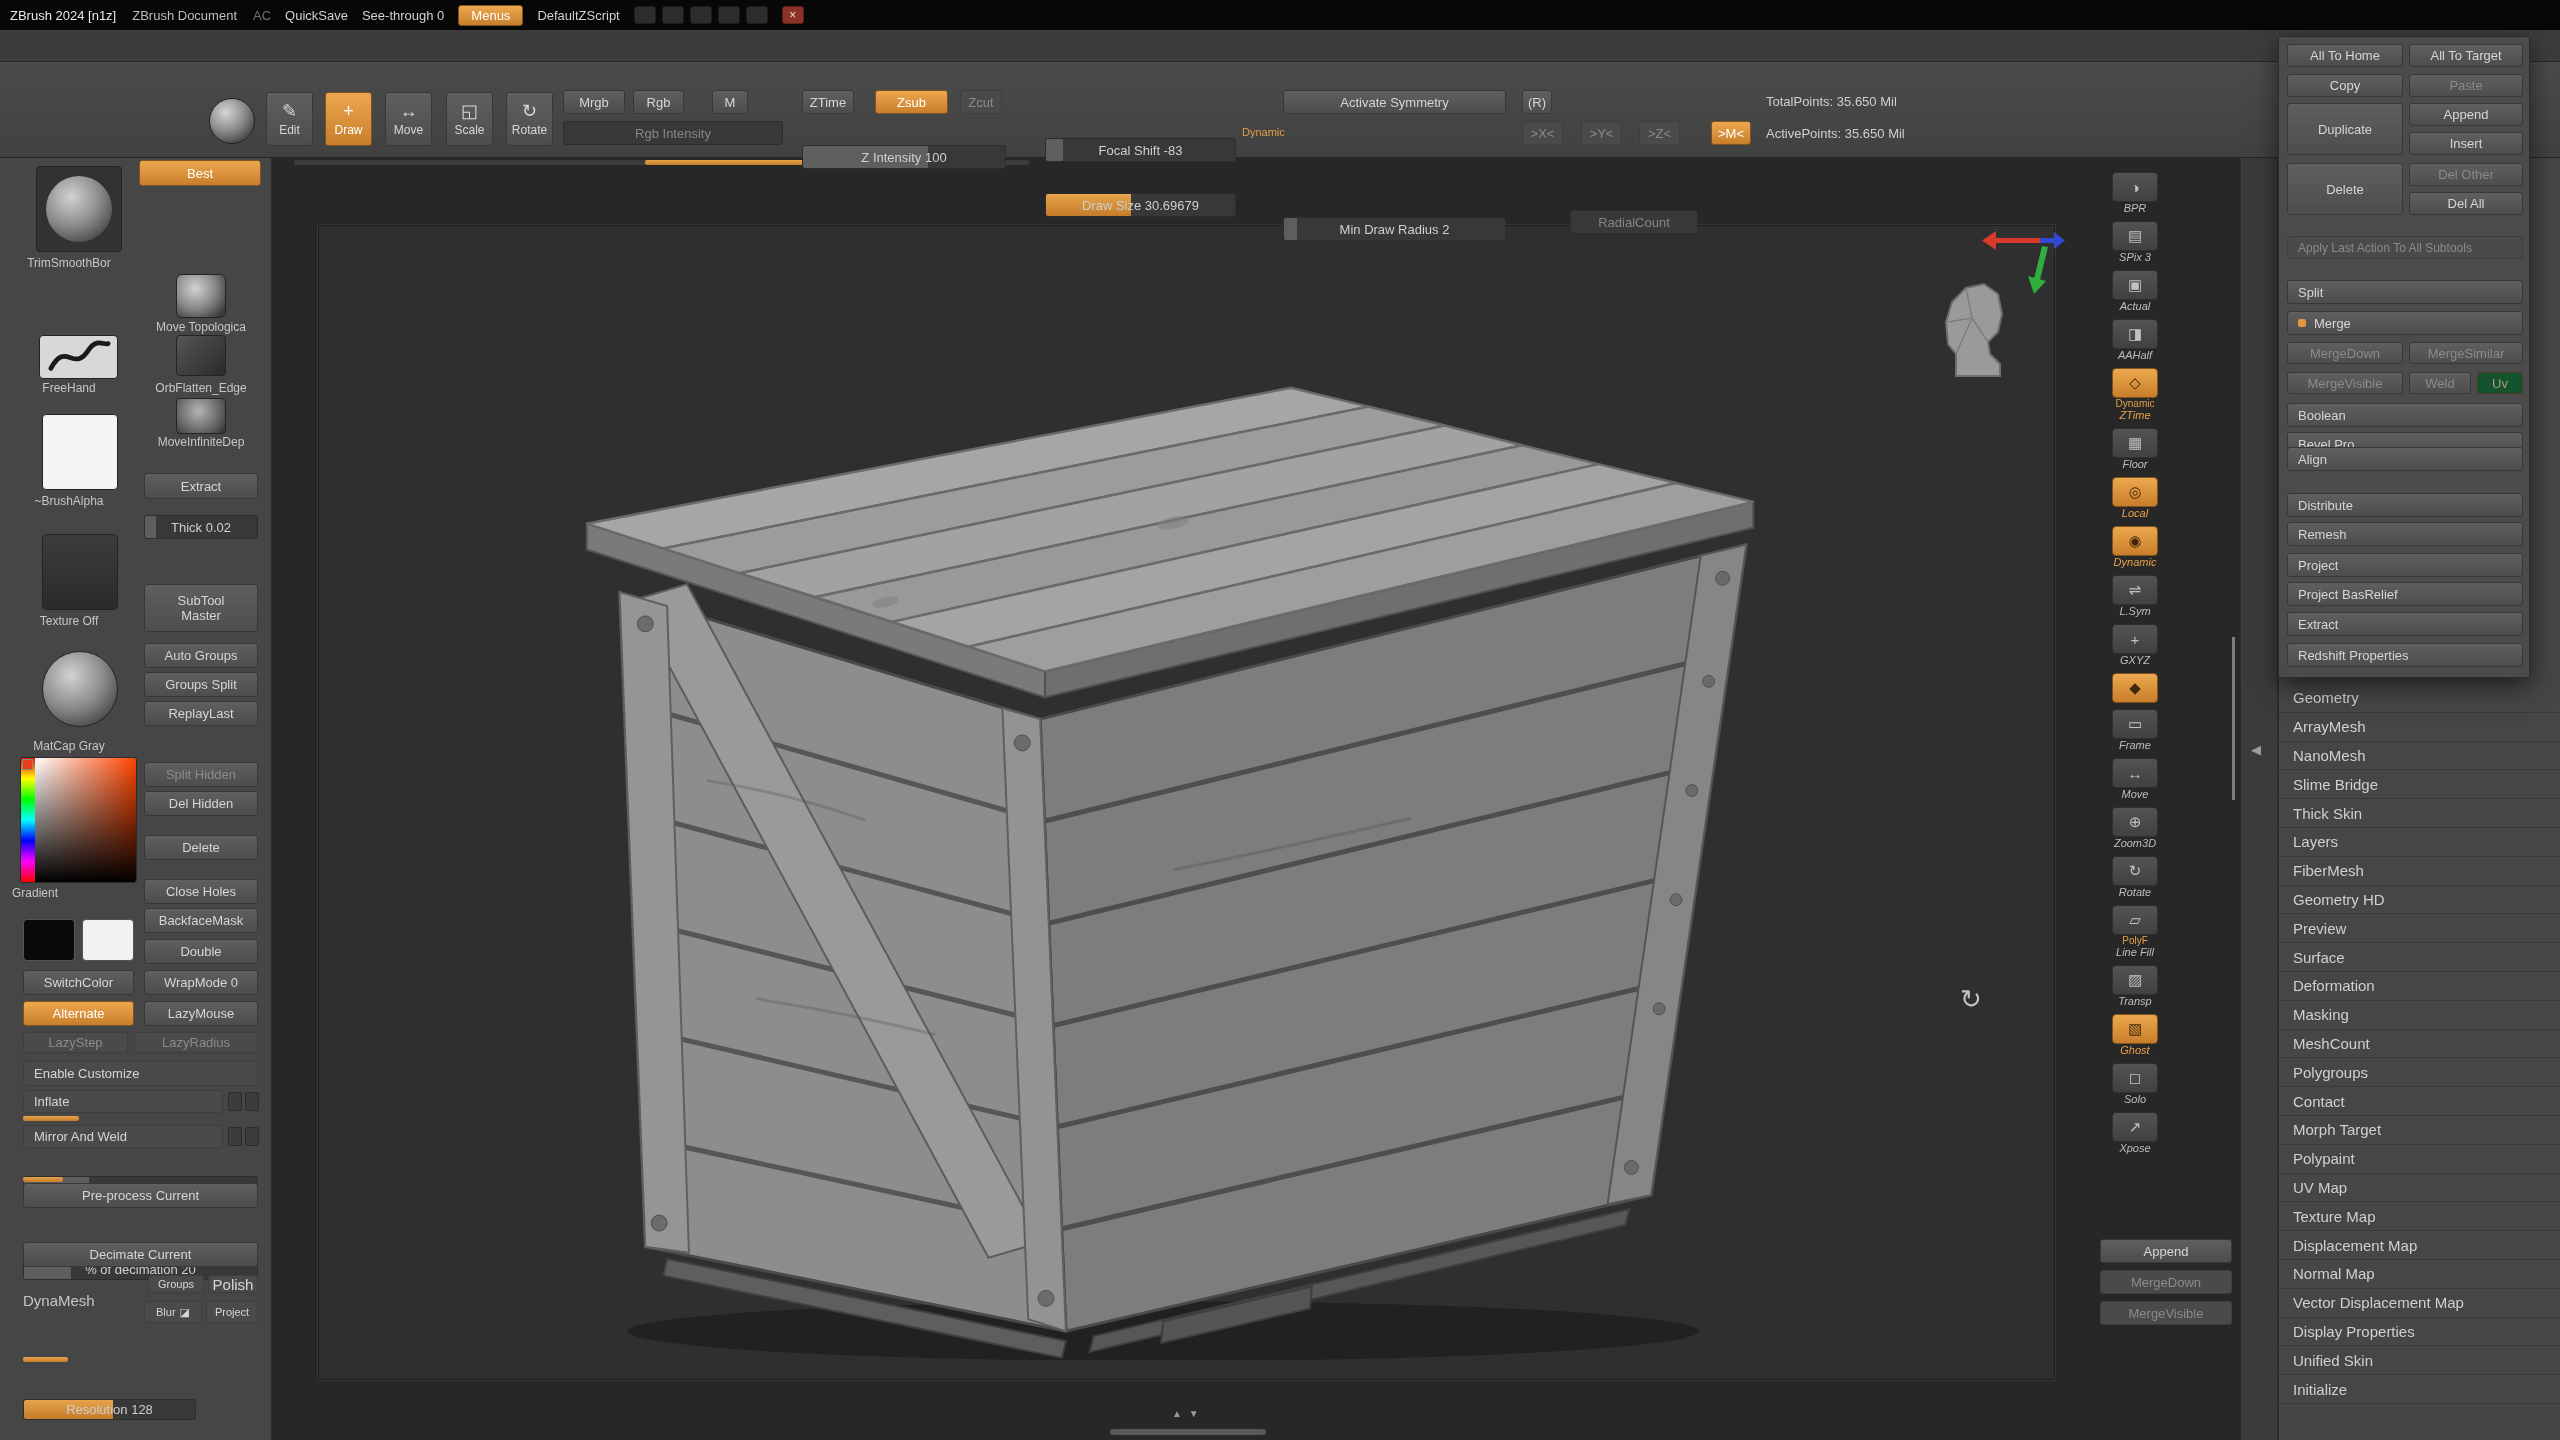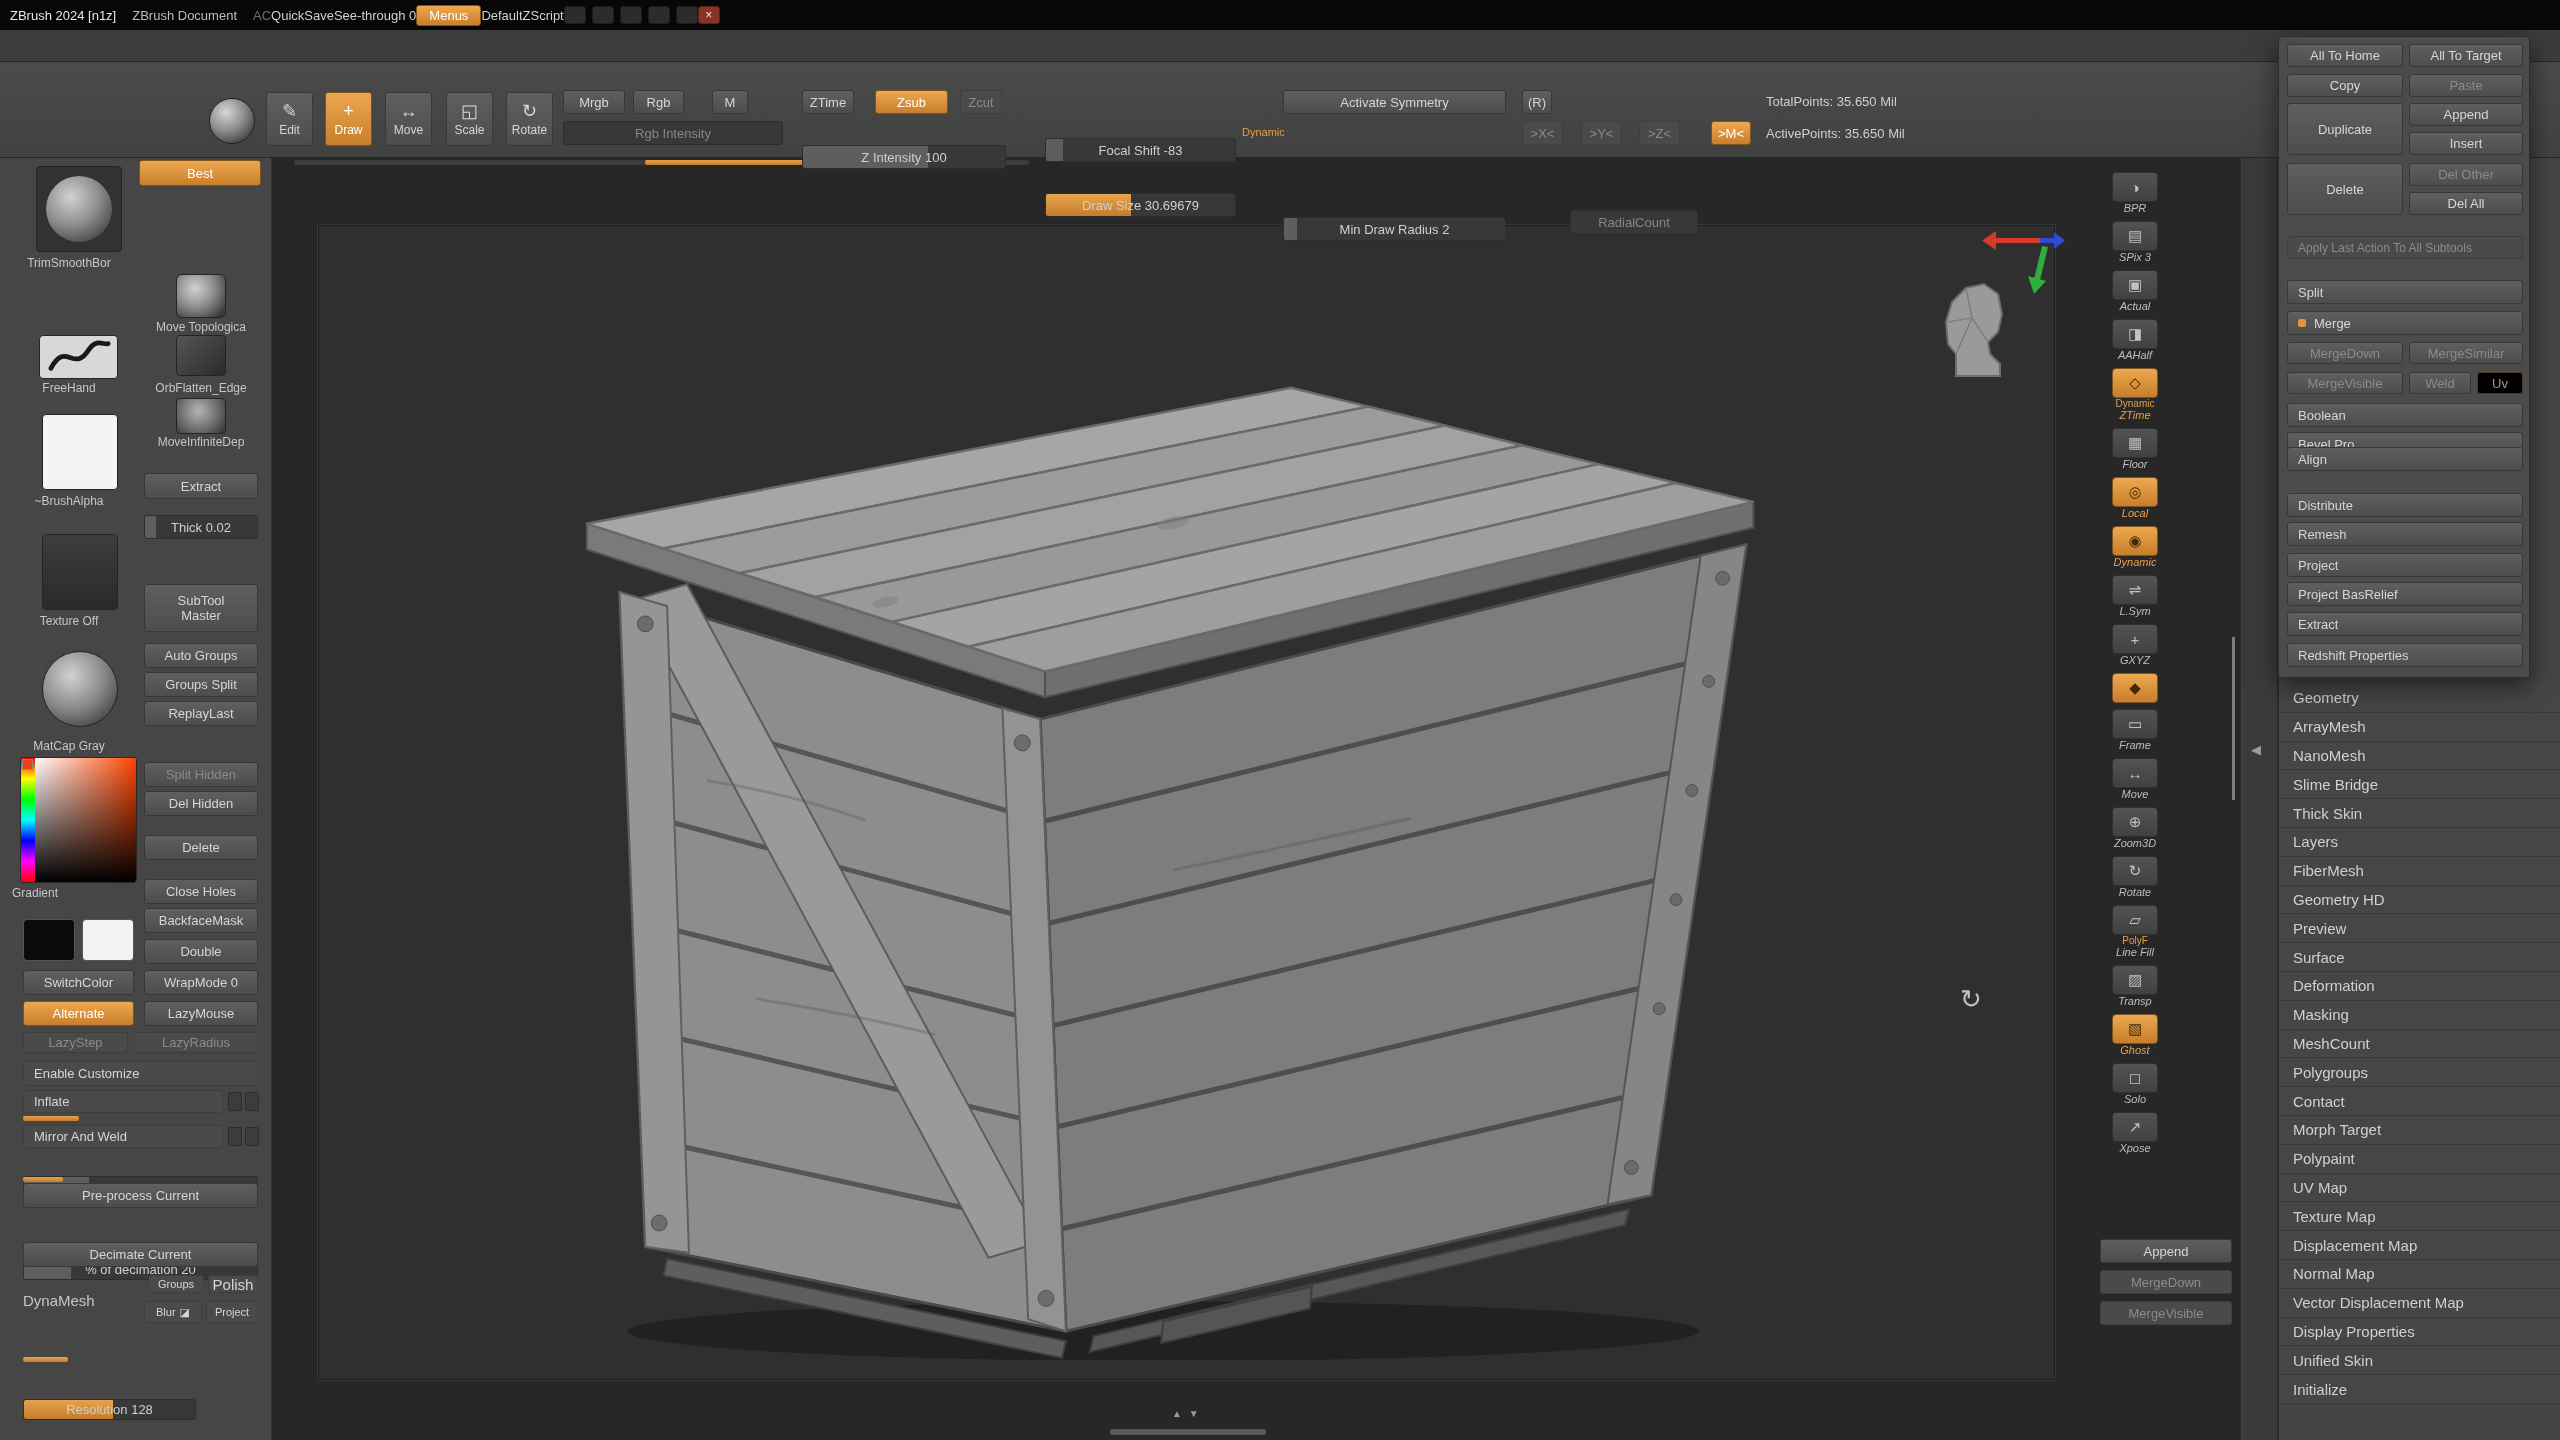--- a/index.html
+++ b/index.html
@@ -5,33 +5,33 @@
   *{margin:0;padding:0;box-sizing:border-box;}
   html,body{width:2560px;height:1440px;}
   body{position:relative;background:#2b2b2b;font-family:"Liberation Sans",sans-serif;color:#d4d4d4;overflow:hidden;}
   .abs{position:absolute;}
   
   .btn{display:flex;align-items:center;justify-content:center;background:linear-gradient(#5f5f5f,#4d4d4d);border:1px solid #383838;border-radius:3px;color:#d6d6d6;font-size:13px;white-space:nowrap;}
   .btn.tl{justify-content:flex-start;padding-left:10px;}
   .btn.orange{background:linear-gradient(#eda84e,#c87e2b);color:#fff;border-color:#7d5420;}
   .btn.dim{color:#8b8b8b;}
   .btn.flat{background:#4a4a4a;border-color:#3e3e3e;}
-  .btn.uv{background:#000000;border-color:#4e3c20;color:#a99a7d;}
+  .btn.uv{background:#14532d;border-color:#4e3c20;color:#a99a7d;}
   .slider{position:relative;display:flex;align-items:center;justify-content:center;background:#383838;border:1px solid #2d2d2d;border-radius:3px;color:#cfcfcf;font-size:13px;overflow:hidden;white-space:nowrap;}
   .slider .fill{position:absolute;left:0;top:0;bottom:0;background:#5e5e5e;}
   .slider.orange .fill{background:linear-gradient(#e7a44c,#c57c2a);}
   .slider span{position:relative;}
   .slider.dim{color:#868686;}
   .pre{white-space:pre-line;text-align:center;line-height:15px;}
   
   #titlebar{position:absolute;left:0;top:0;right:0;height:30px;background:#070707;display:flex;align-items:center;padding:0 10px;font-size:13px;gap:16px;z-index:60;}
   #titlebar .app{color:#e8e8e8;}
   #titlebar .doc{color:#bdbdbd;}
   #titlebar .stats{flex:1;color:#979797;white-space:pre;overflow:hidden;font-size:12px;}
-  #titlebar .tb-right{display:flex;align-items:center;}
+  #titlebar .tb-right{display:flex;align-items:center;gap:14px;}
   #titlebar .flatbtn{color:#d2d2d2;}
   #titlebar .dimtxt{color:#6f6f6f;}
   .menus-btn{padding:2px 12px;border-radius:3px;background:linear-gradient(#eda84e,#c87e2b);color:#fff;border:1px solid #7d5420;}
   .tb-icon{width:22px;height:18px;display:flex;align-items:center;justify-content:center;background:#2c2c2c;border:1px solid #1c1c1c;border-radius:3px;color:#a8a8a8;font-size:11px;}
   .close-btn{width:22px;height:18px;display:flex;align-items:center;justify-content:center;background:#8a3226;border:1px solid #5d2016;border-radius:3px;color:#f0d9d4;font-size:12px;}
   
   #menubar{position:absolute;left:0;top:30px;right:0;height:32px;background:#3c3c3c;border-bottom:1px solid #272727;display:flex;align-items:center;padding-left:10px;z-index:20;}
   .menu-item{padding:0 10px;font-size:15px;color:#dcdcdc;line-height:32px;}
   
   #toolbar{position:absolute;left:0;top:62px;right:0;height:96px;background:linear-gradient(#4b4b4b,#414141);border-bottom:1px solid #252525;z-index:20;}

